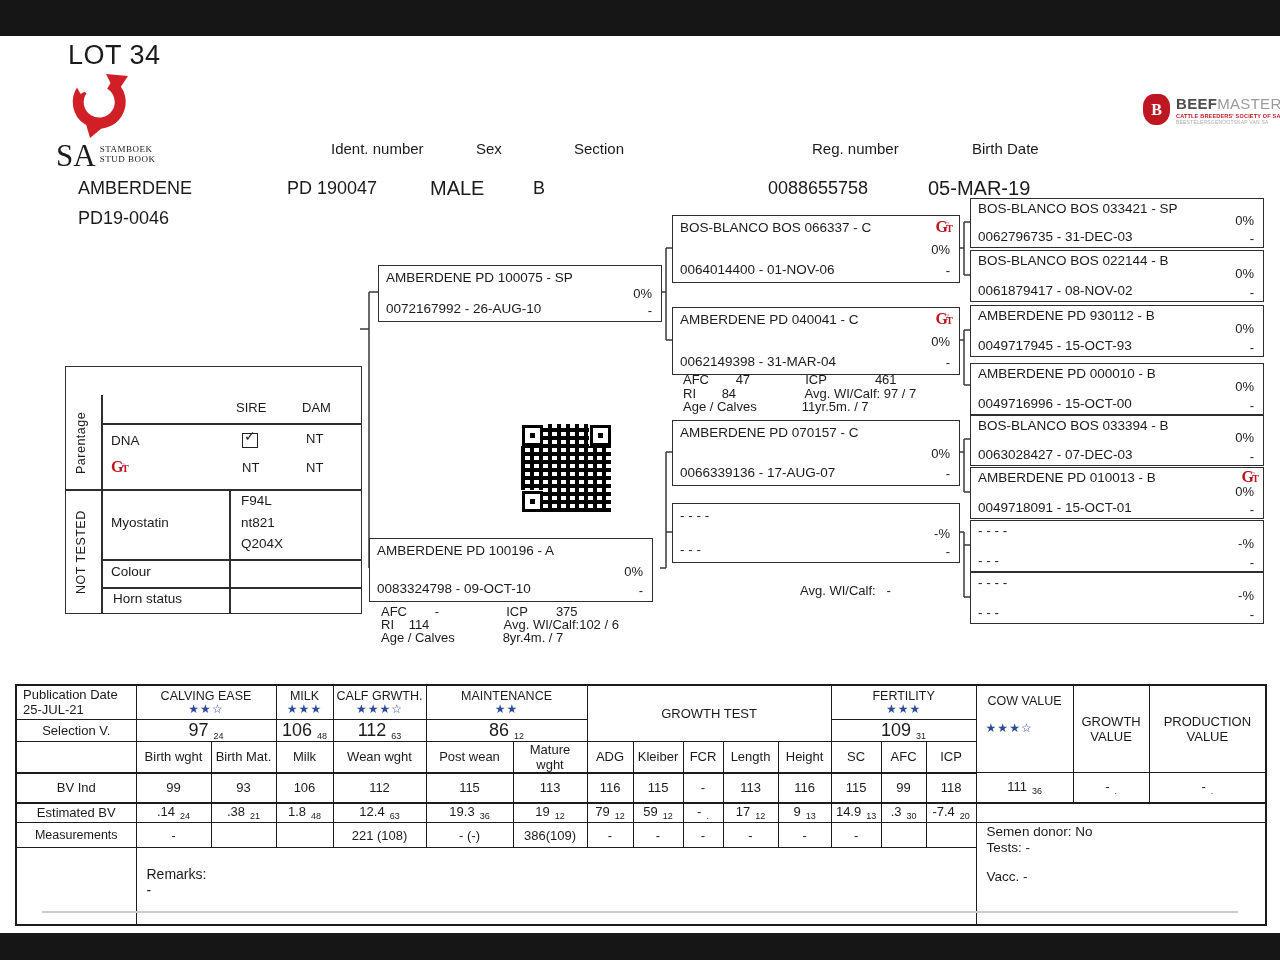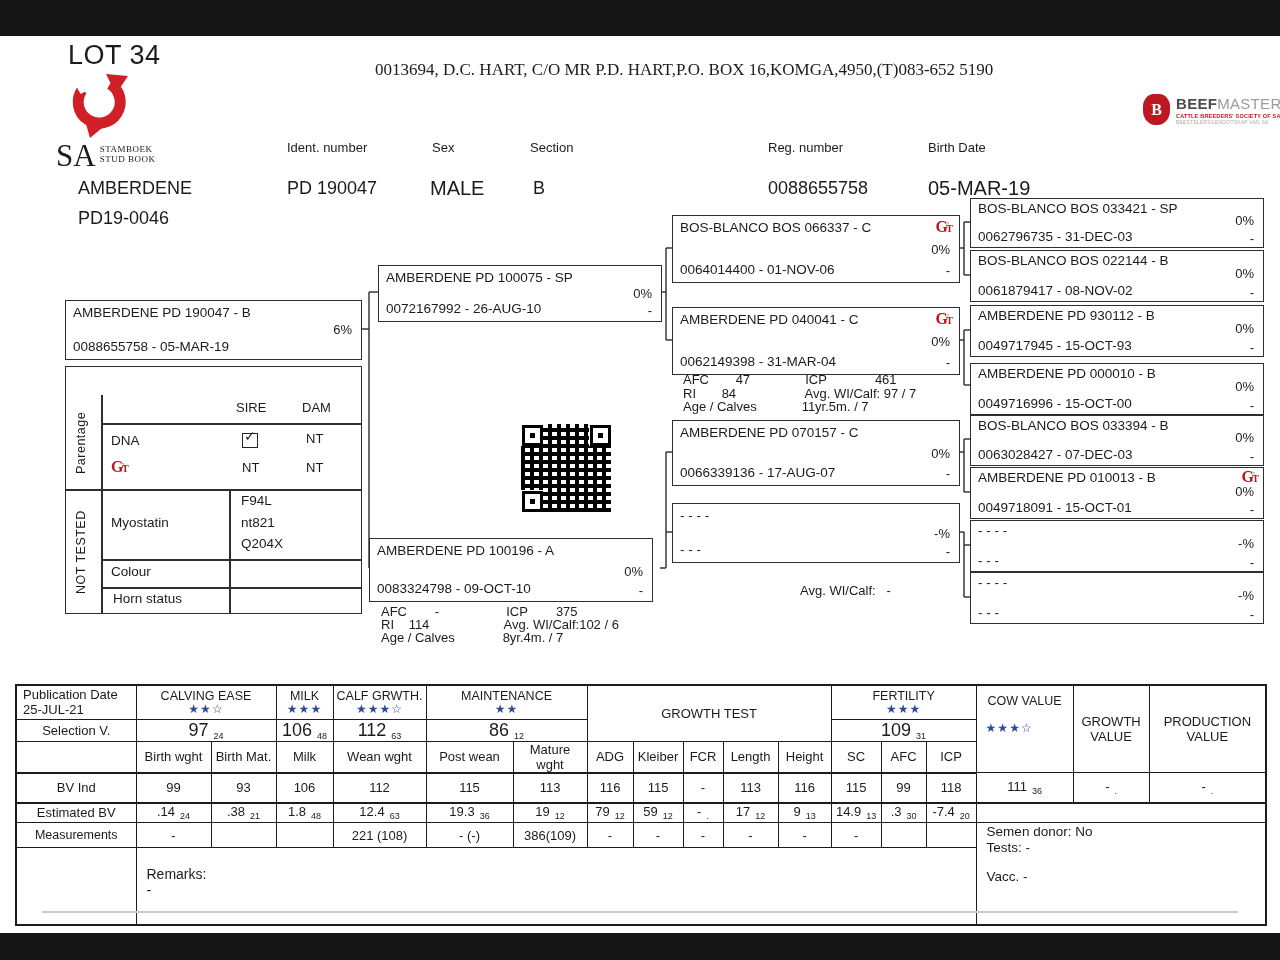--- a/index.html
+++ b/index.html
@@ -3,21 +3,21 @@
 <meta charset="utf-8">
 <style>
   html,body{margin:0;padding:0;background:#e8e8e8;}
   .page{position:relative;width:1280px;height:960px;background:#fff;overflow:hidden;
         font-family:"Liberation Sans",sans-serif;color:#1b1b1b;}
   .abs{position:absolute;}
   .bar{position:absolute;left:0;width:1280px;background:#161616;}
   
   .lot{font-size:27px;letter-spacing:.5px;}
   .addr{font-family:"Liberation Serif",serif;font-size:17px;white-space:nowrap;}
-  .flabel{font-size:13px;}
+  .flabel{font-size:15px;margin-left:44px;}
   .fvalue{font-size:18px;}
   .big{font-size:20px;}
   
   .sa-word{font-family:"Liberation Serif",serif;font-size:31px;}
   .sa-small{font-family:"Liberation Serif",serif;font-size:9px;letter-spacing:.5px;line-height:10px;}
   
   .bm-badge{width:27px;height:31px;background:#bf1722;border-radius:40% 40% 46% 46%;
             color:#fff;font-family:"Liberation Serif",serif;font-weight:bold;font-size:16px;
             display:flex;align-items:center;justify-content:center;}
   .bm-n1{font-size:15px;font-weight:bold;color:#4d4d4d;letter-spacing:.3px;}
@@ -69,21 +69,20 @@
   .rem div{font-size:14px;margin-left:4px;}
 </style>
 </head>
 <body>
 
 <div class="page">
 
   <div class="bar" style="top:0;height:36px;"></div>
 
   <div class="abs lot" style="left:68px;top:40px;">LOT 34</div>
-  <div class="abs addr" style="left:375px;top:60px;">0013694, D.C. HART, C/O MR P.D. HART,P.O. BOX 16,KOMGA,4950,(T)083-652 5190</div>
 
   <svg class="abs" style="left:62px;top:72px;" width="74" height="66" viewBox="0 0 74 66">
     <path d="M20,18 A21,21 0 1 0 48,12" fill="none" stroke="#d01f26" stroke-width="11"></path>
     <polygon points="44,2 66,4 54,22" fill="#d01f26"></polygon>
     <polygon points="24,52 40,56 28,66" fill="#d01f26"></polygon>
     <rect x="16" y="12" width="10" height="8" fill="#fff" transform="rotate(-30 21 16)"></rect>
   </svg>
   <div class="abs" style="left:56px;top:138px;display:flex;align-items:flex-start;">
     <span class="sa-word">SA</span>
     <span class="sa-small" style="margin:6px 0 0 4px;">
@@ -118,25 +117,20 @@
   <svg class="abs" style="left:0;top:0;" width="1280" height="660">
     <path d="M360,329 H369 M369,292 V568 M369,292 H378 M369,568 H378
              M660,292 H666 M666,248 V340 M666,248 H672 M666,340 H672
              M660,568 H666 M666,452 V568 M666,452 H672 M666,532 H672
              M958,248 H964 M964,222 V275 M964,222 H970 M964,275 H970
              M958,340 H964 M964,330 V385 M964,330 H970 M964,385 H970
              M958,452 H964 M964,439 V492 M964,439 H970 M964,492 H970
              M958,532 H964 M964,532 V597 M964,545 H970 M964,597 H970" stroke="#3a3a3a" stroke-width="1.5" fill="none"></path>
   </svg>
 
-  <div class="pbox" style="left:65px;top:300px;width:295px;height:58px;">
-    <div class="pname">AMBERDENE PD 190047 - B</div>
-    <div class="ppct" style="top:21px;">6%</div>
-    <div class="preg">0088655758 -  05-MAR-19</div>
-  </div>
 
   <div class="pbox" style="left:378px;top:265px;width:282px;height:55px;">
     <div class="pname">AMBERDENE PD 100075 - SP</div>
     <div class="ppct" style="top:20px;">0%</div>
     <div class="preg">0072167992 - 26-AUG-10</div>
     <div class="pdash" style="bottom:3px;">-</div>
   </div>
 
   <div class="pbox" style="left:369px;top:538px;width:282px;height:62px;text-align:center;">
     <div class="pname">AMBERDENE PD 100196 - A</div>

